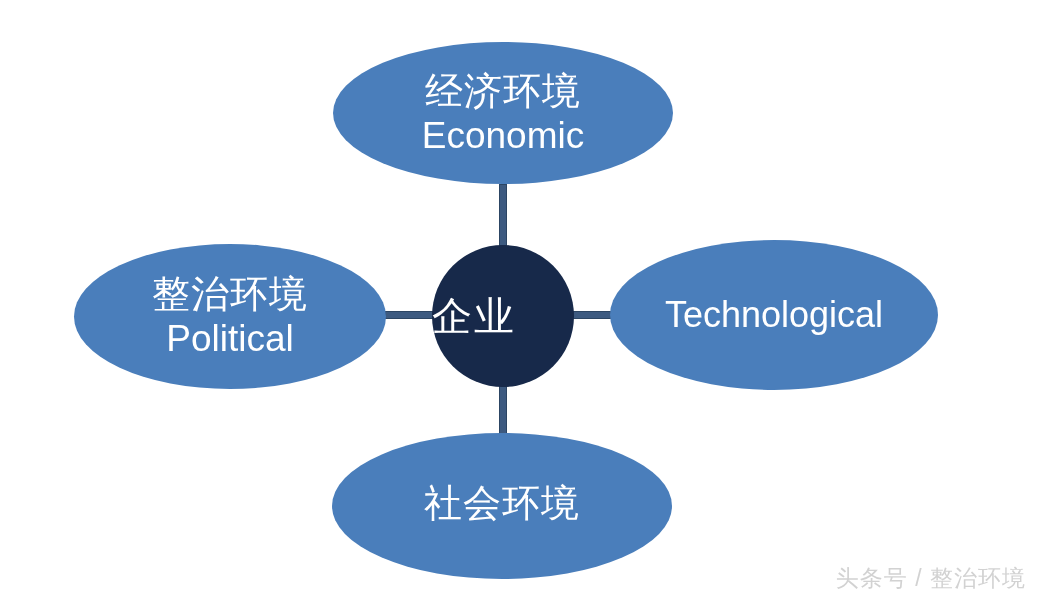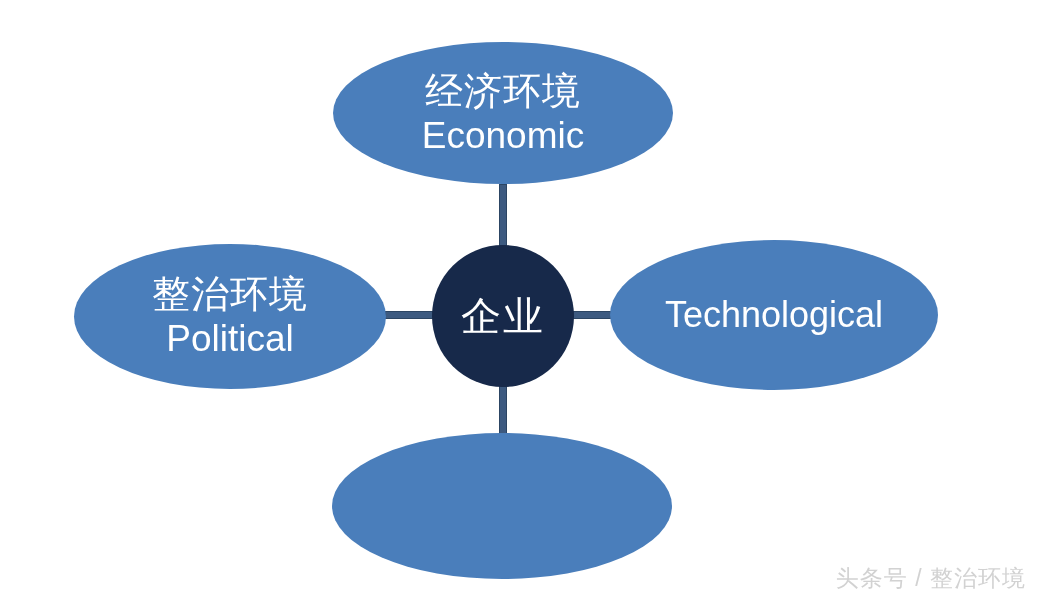--- a/index.html
+++ b/index.html
@@ -73,21 +73,20 @@
   .center-node {
     position: absolute;
     left: 432px;
     top: 245px;
     width: 142px;
     height: 142px;
     border-radius: 50%;
     background: #17294a;
     display: flex;
     align-items: center;
-    justify-content: center;
     color: #ffffff;
     z-index: 3;
   }
   .center-node .cn {
     font-size: 40px;
     letter-spacing: 2px;
     white-space: nowrap;
   }
 
   
@@ -120,20 +119,21 @@
   <div class="node node-political">
     <div class="cn">整治环境</div>
     <div class="en">Political</div>
   </div>
 
   <div class="node node-technological">
     <div class="en">Technological</div>
   </div>
 
   <div class="node node-social">
+    <div class="cn">社会环境</div>
   </div>
 
   <div class="center-node">
     <div class="cn">企业</div>
   </div>
 
   <div class="watermark">头条号 / 整治环境</div>
 
 </div>
 

